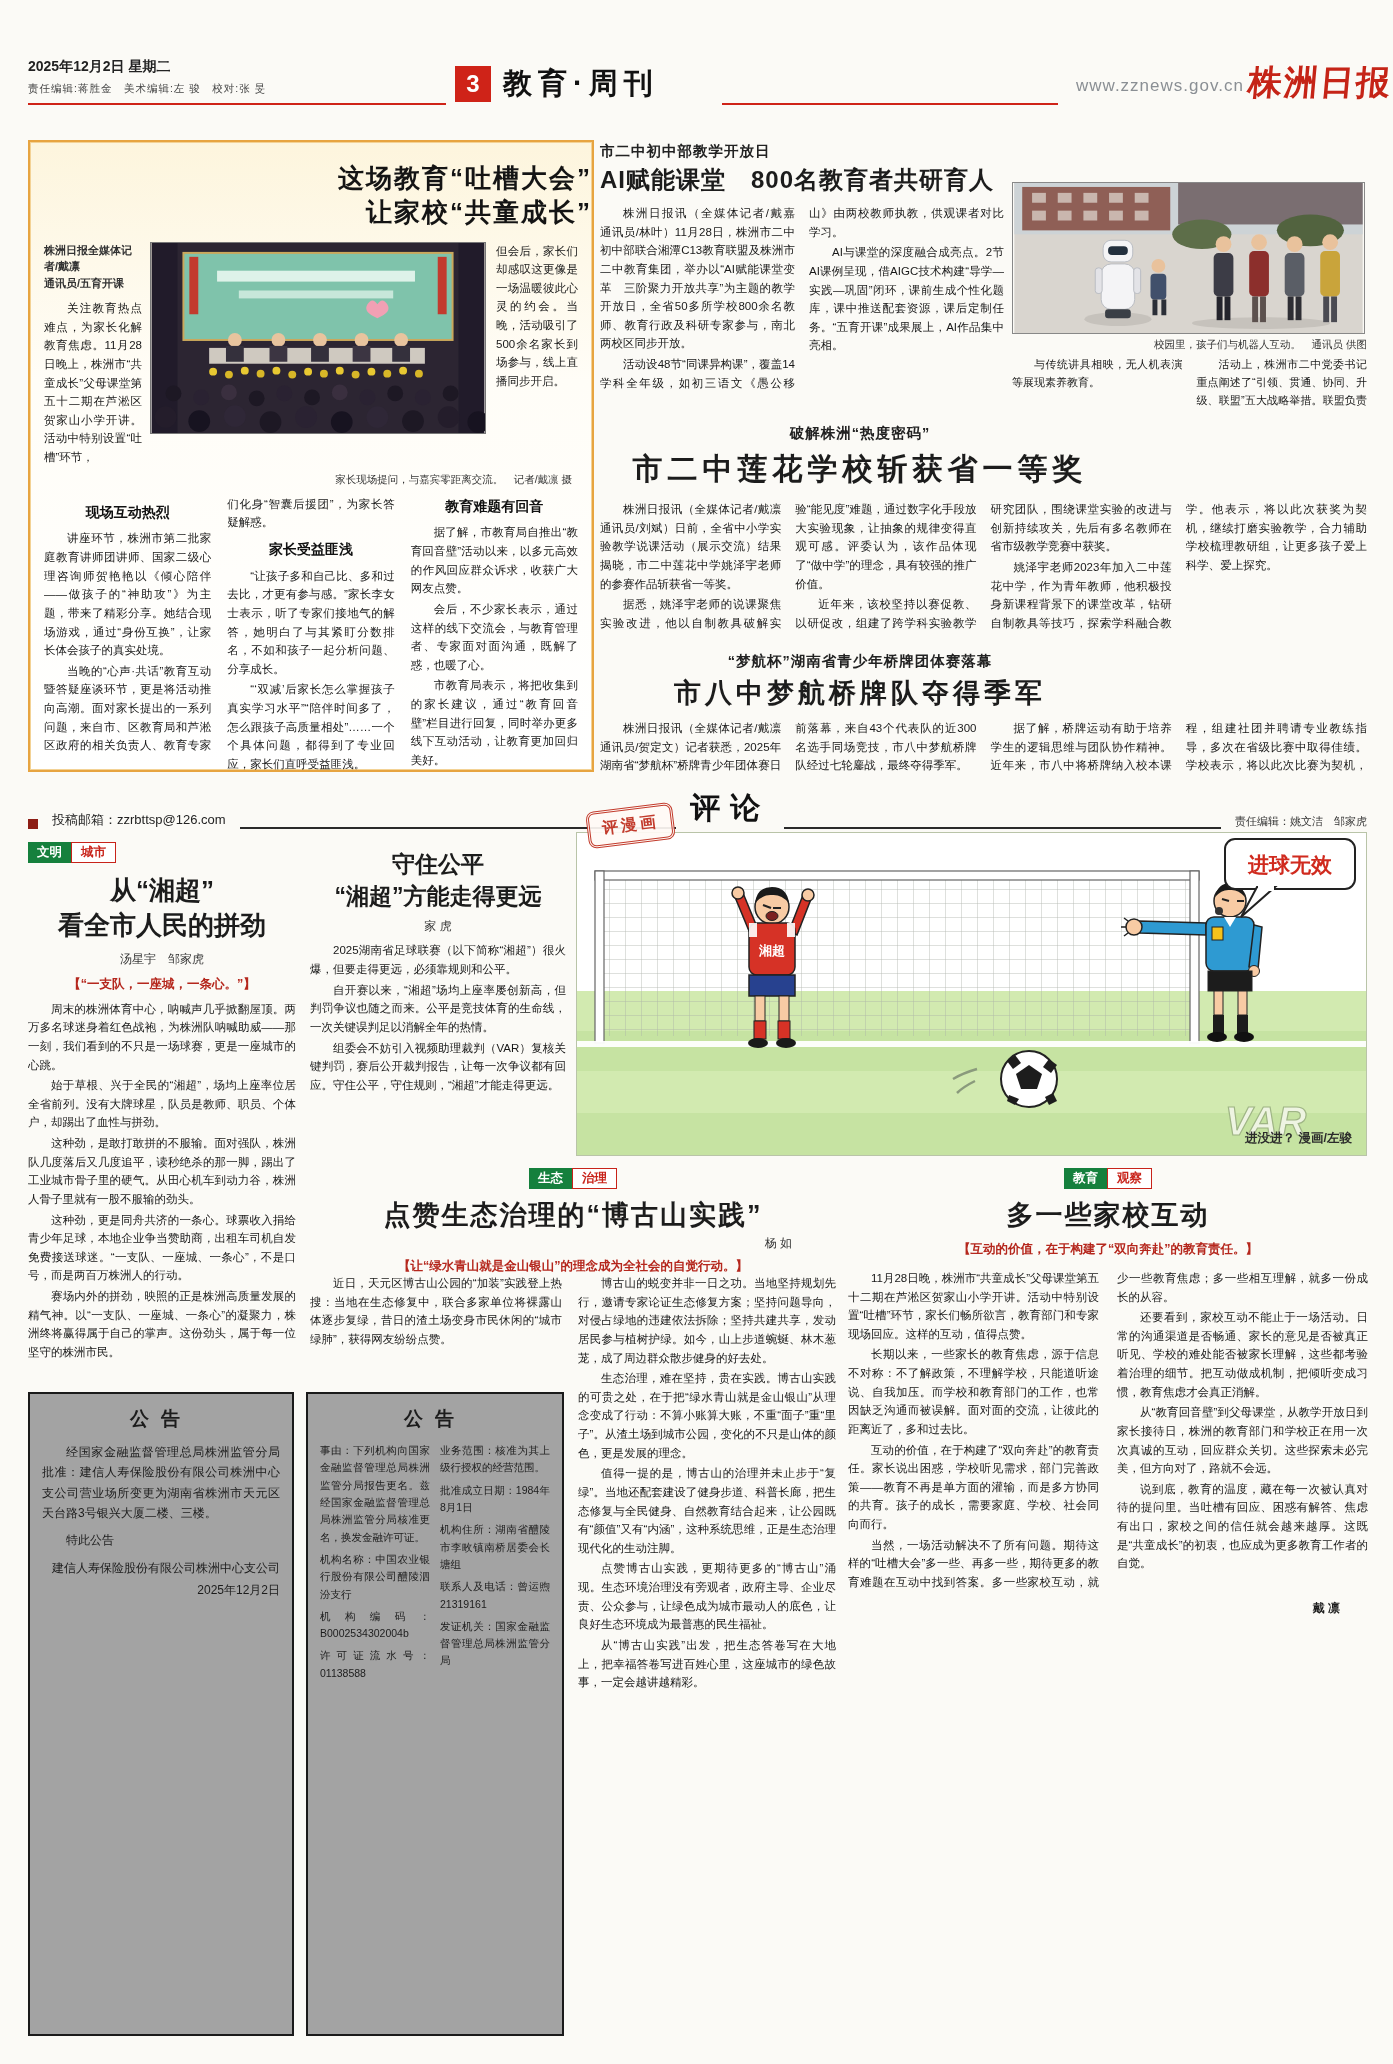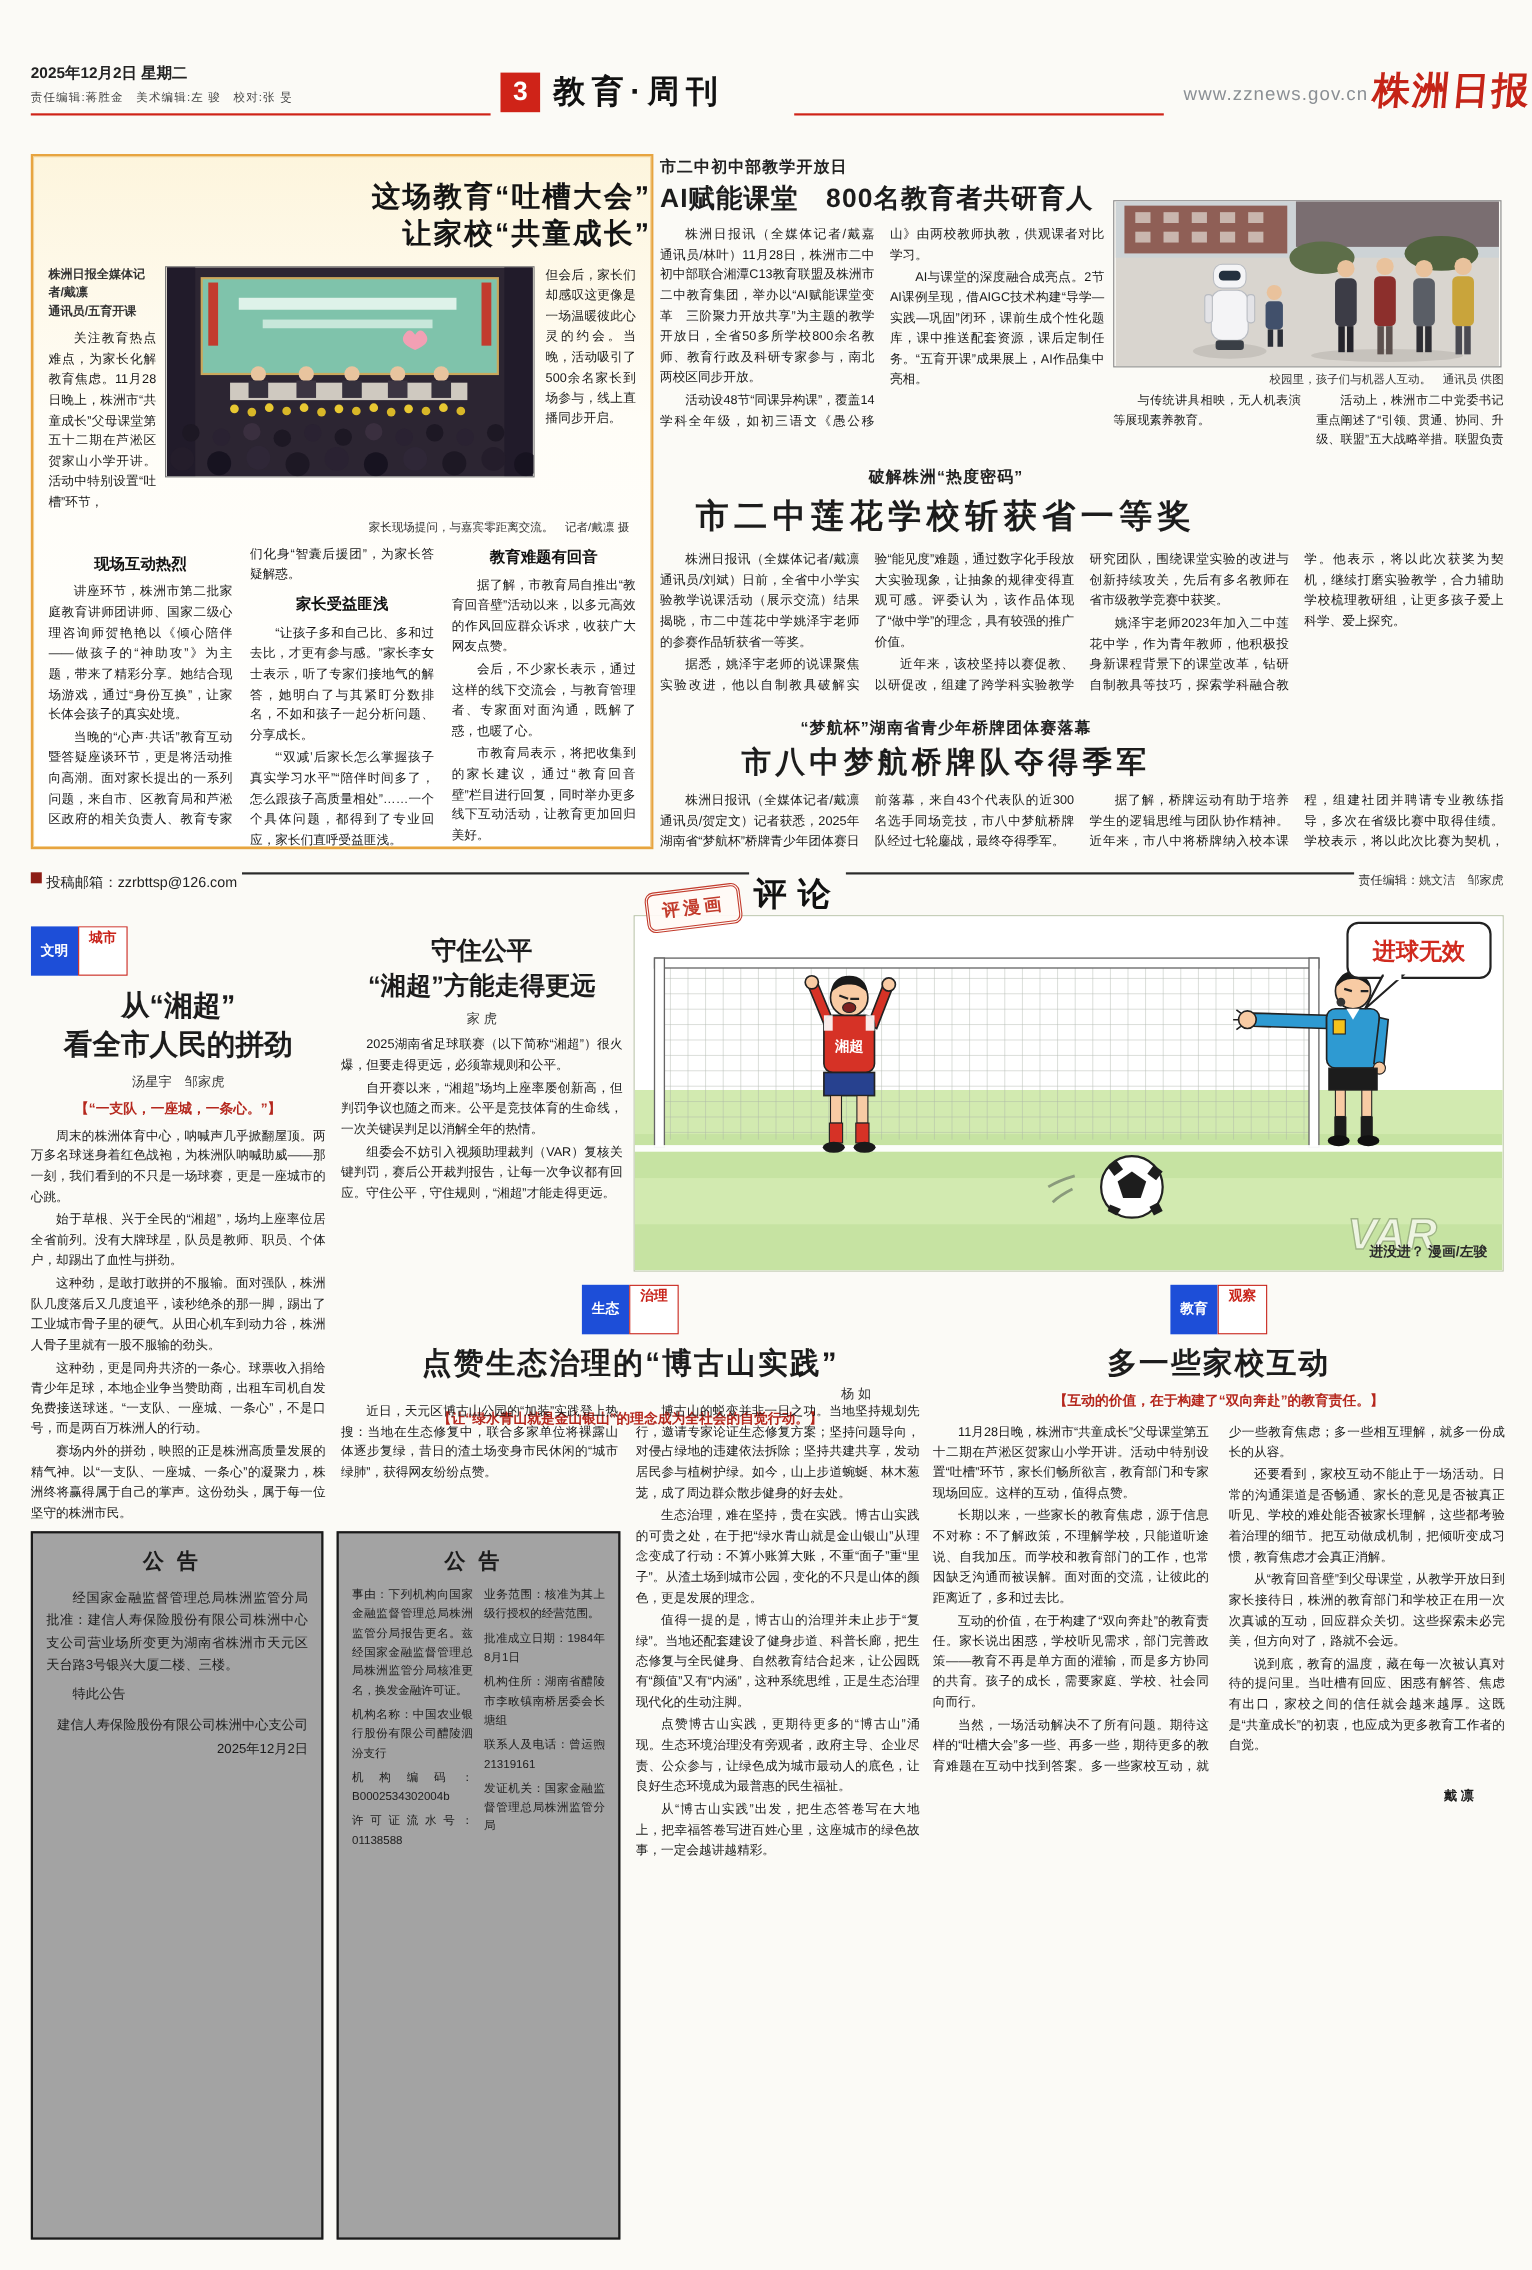--- a/index.html
+++ b/index.html
@@ -20,21 +20,21 @@
   .mast-brand { position:absolute; left:1248px; top:60px; font-family:"Liberation Serif","DejaVu Serif",serif; font-weight:900; font-size:34px; color:#c52417; transform:skewX(-5deg); letter-spacing:2px; }
 
   
   .body-text { font-size:11.5px; line-height:1.62; color:#181818; }
   .body-text p { text-indent:2em; text-align:justify; margin:0 0 2px 0; }
   .body-text p.noi { text-indent:2em; }
   .body-text p.cont { text-indent:0; }
   .kicker { font-size:14.5px; font-weight:700; color:#222; letter-spacing:1px; }
   .quote { color:#b5271d; font-weight:700; font-size:12.5px; line-height:1.6; }
   .tag { display:inline-flex; font-size:12.5px; font-weight:700; line-height:1; }
-  .tag .t1 { background:#1d4ed8; color:#fff; padding:16px 9px; }
+  .tag .t1 { background:#15803d; color:#fff; padding:4px 9px; }
   .tag .t2 { border:1px solid #c8231a; color:#c8231a; padding:3px 9px; background:#fff; }
 
   
   .featured { position:absolute; left:28px; top:140px; width:566px; height:632px;
     border:2px solid #e7a440; box-shadow: inset 0 0 0 1px #f3d295;
     background:linear-gradient(180deg,#fdf5dd 0%,#fffdf7 38%,#ffffff 100%); overflow:hidden; }
   .f-title { padding-top:20px; text-align:right; font-size:26px; font-weight:900; line-height:1.3; letter-spacing:2px; color:#141414; }
   .f-title .line { display:block; }
   .f-media { display:flex; gap:8px; padding:12px 14px 0 14px; }
   .f-colA { width:98px; flex:none; }
@@ -60,21 +60,21 @@
   .lotus-kicker { width:520px; text-align:center; }
   .lotus-title { width:520px; text-align:center; font-size:30px; font-weight:900; letter-spacing:5px; margin-top:6px; }
   .lotus-body { margin-top:10px; width:767px; height:148px; column-count:4; column-gap:14px; overflow:hidden; }
 
   .bridge-art { position:absolute; left:600px; top:652px; width:767px; height:128px; }
   .bridge-kicker { width:520px; text-align:center; }
   .bridge-title { width:520px; text-align:center; font-size:27px; font-weight:900; letter-spacing:4px; margin-top:4px; }
   .bridge-body { margin-top:8px; width:767px; height:70px; column-count:4; column-gap:14px; overflow:hidden; }
 
   
-  .divider { position:absolute; left:28px; top:793px; width:1339px; height:36px; display:flex; align-items:flex-start; gap:4px; }
+  .divider { position:absolute; left:28px; top:793px; width:1339px; height:36px; display:flex; align-items:flex-end; gap:14px; }
   .div-square { width:10px; height:10px; background:#8d1d15; flex:none; }
   .div-email { font-size:13px; color:#222; flex:none; }
   .div-line { flex:1; height:2px; background:#2a2a2a; }
   .div-title { font-size:30px; font-weight:900; letter-spacing:10px; color:#111; flex:none; }
   .div-editors { font-size:11px; color:#333; flex:none; }
 
   
   .c1 { position:absolute; left:28px; top:842px; width:268px; height:546px; overflow:hidden; }
   .c1-title { text-align:center; font-size:26px; font-weight:900; line-height:1.35; margin-top:10px; }
   .c1-authors { text-align:center; font-size:12px; color:#333; margin:8px 0 6px; }

